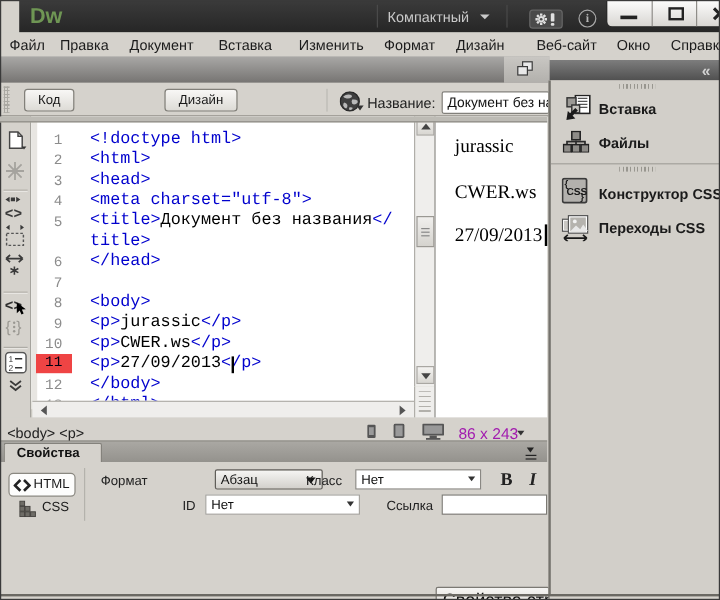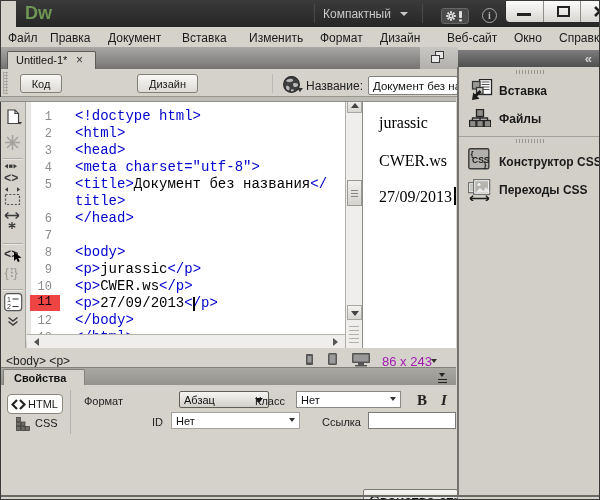--- a/index.html
+++ b/index.html
@@ -119,24 +119,20 @@
 
   <div id="tabbar">
     <div id="casc">
       <svg width="38" height="22" style="left:0;top:0;">
           <g fill="#e8e8e8" stroke="#3a3a3a" stroke-width="1">
         <rect x="15.5" y="4.5" width="8" height="7"></rect>
         <rect x="11.5" y="8.5" width="8" height="7"></rect>
       </g>
         </svg>
     </div>
-    <div id="tab1">
-      <span style="left:8px;top:2px;">Untitled-1*</span>
-      <span style="left:68px;top:1px;font-size:12px;color:#333;">×</span>
-    </div>
   </div>
   <div style="left:458px;top:47px;width:142px;height:22px;background:#d5d2cc;"></div>
   <div id="sbhead">
     <span style="right:8px;top:1px;color:#d2d2d2;font-size:13px;font-weight:bold;">«</span>
   </div>
 
   <div id="toolbar">
     <div style="left:3px;top:3px;width:5px;height:22px;
       background:repeating-linear-gradient(#a09e98 0 1px,transparent 1px 3px),repeating-linear-gradient(90deg,#a09e98 0 1px,transparent 1px 3px);opacity:.8;"></div>
     <div class="tbtn" style="left:20px;width:40px;">Код</div>

